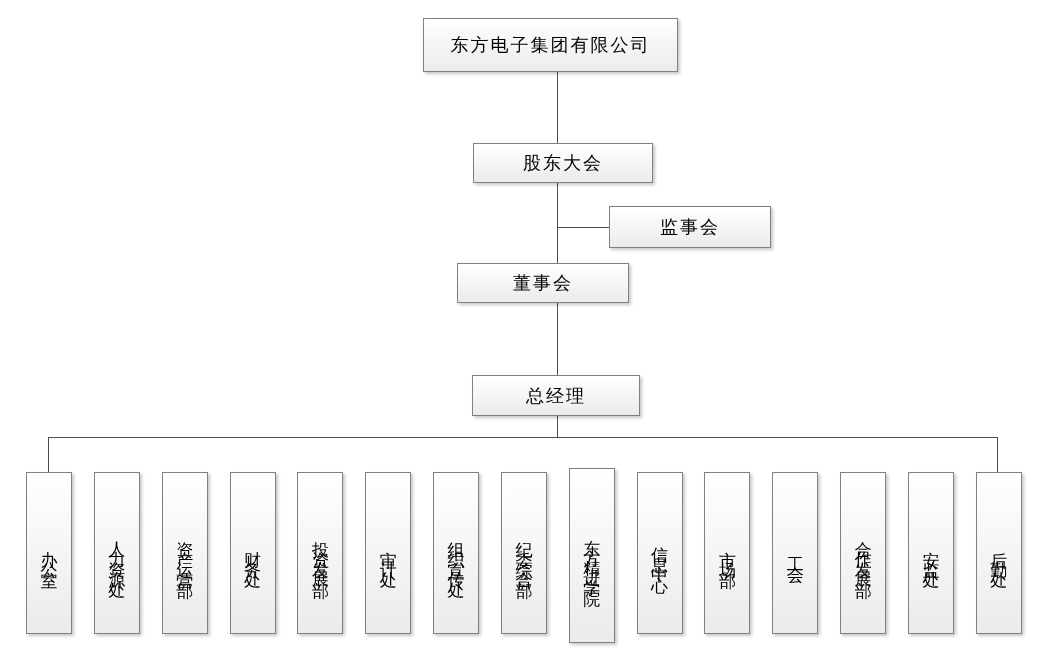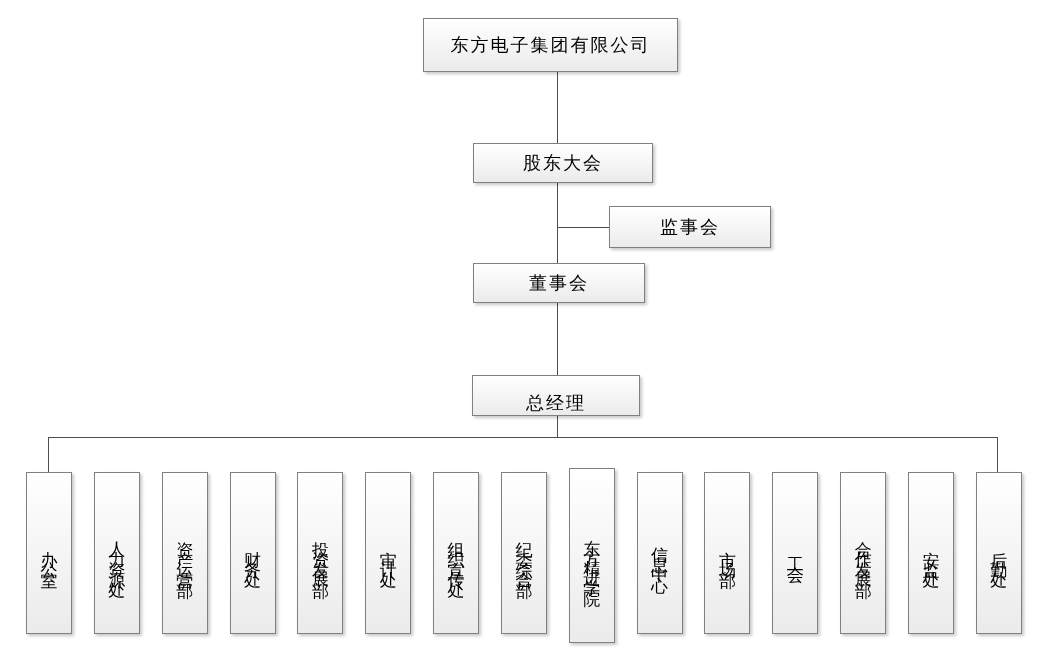--- a/index.html
+++ b/index.html
@@ -90,25 +90,25 @@
   </div>
 
   <div class="node" style="left:473px; top:143px; width:180px; height:40px;">
     <span>股东大会</span>
   </div>
 
   <div class="node" style="left:609px; top:206px; width:162px; height:42px;">
     <span>监事会</span>
   </div>
 
-  <div class="node" style="left:473px; top:263px; width:172px; height:40px;">
+  <div class="node" style="left:457px; top:263px; width:172px; height:40px;">
     <span>董事会</span>
   </div>
 
-  <div class="node" style="left:472px; top:375px; width:168px; height:41px;align-items:flex-end;">
+  <div class="node" style="left:472px; top:375px; width:168px; height:41px;">
     <span>总经理</span>
   </div>
 
   <div class="dept-row">
     <div class="dept">
         <span>办公室</span>
       </div>
     <div class="dept">
         <span>人力资源处</span>
       </div>

